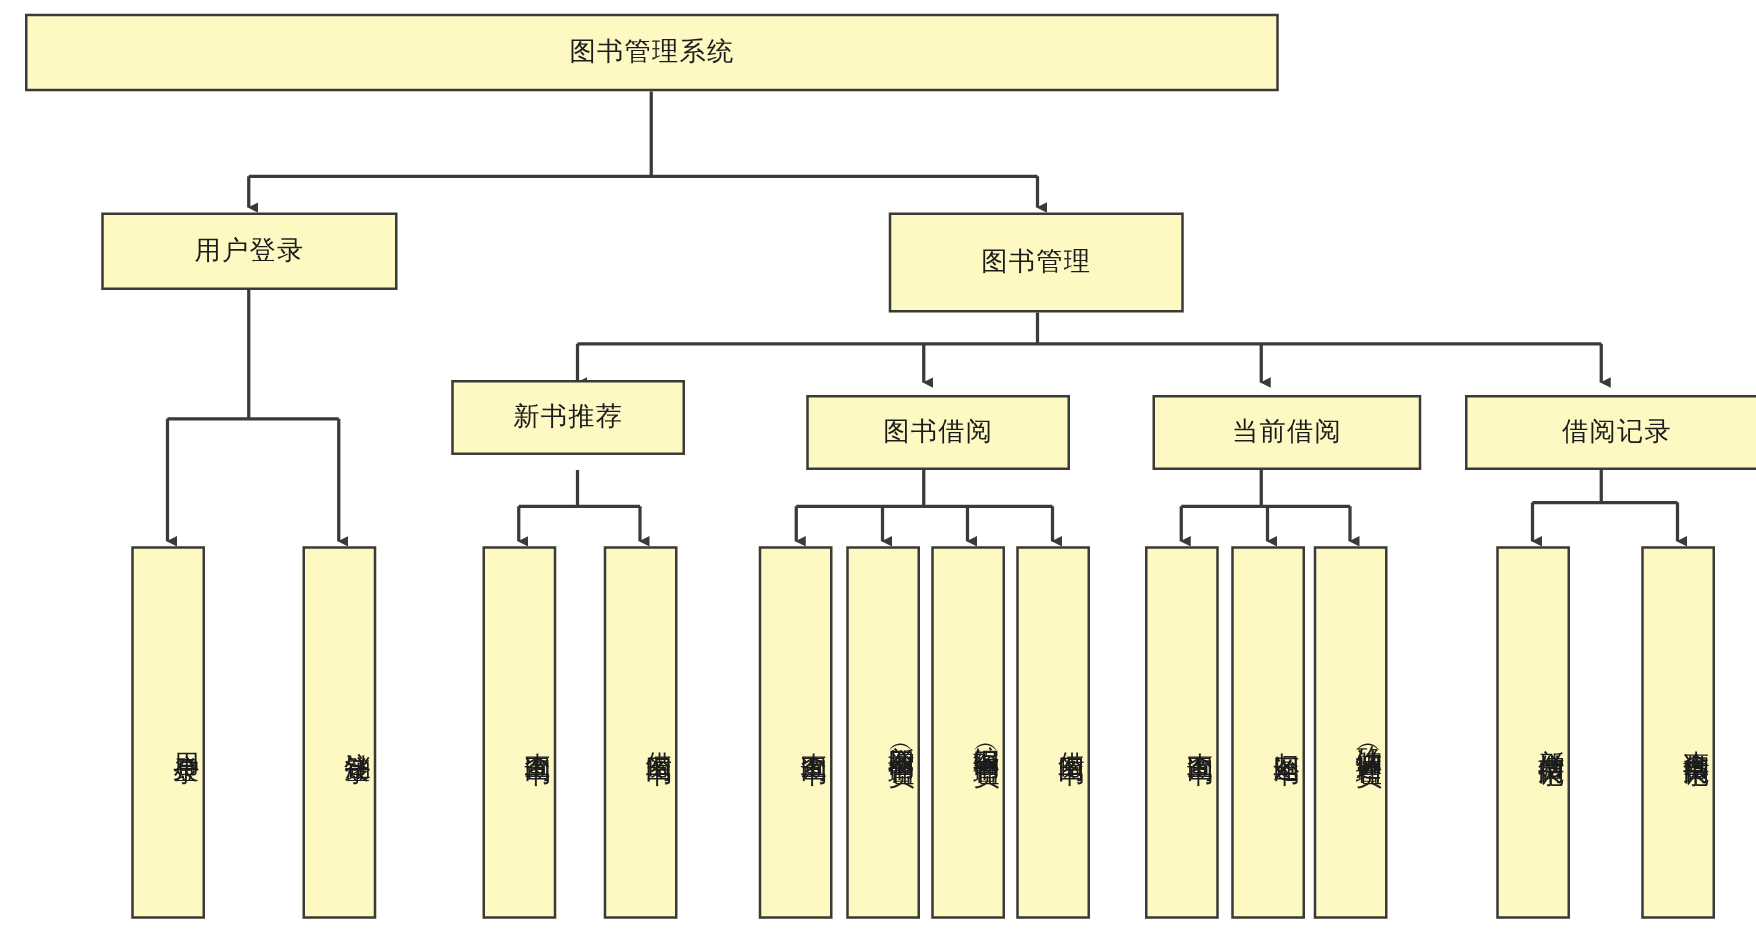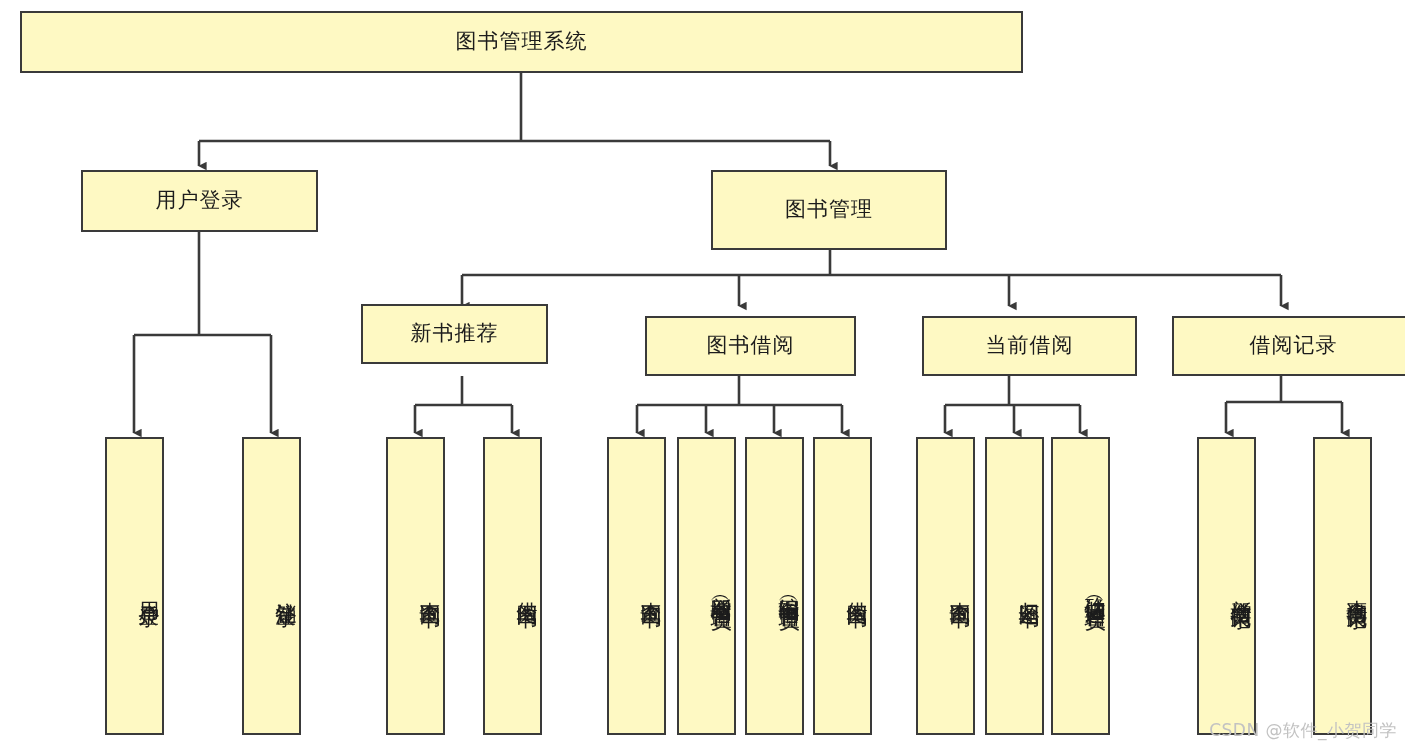--- a/index.html
+++ b/index.html
@@ -201,15 +201,14 @@
   </div>
 
   <div class="node vertical" style="left:1197px; top:437px; width:59px; height:298px;">
     <span class="node-label">新增借阅记录</span>
   </div>
 
   <div class="node vertical" style="left:1313px; top:437px; width:59px; height:298px;">
     <span class="node-label">查询借阅记录</span>
   </div>
 
-  <div id="watermark">CSDN @软件_小贺同学</div>
 
 </div>
 
 </body></html>

